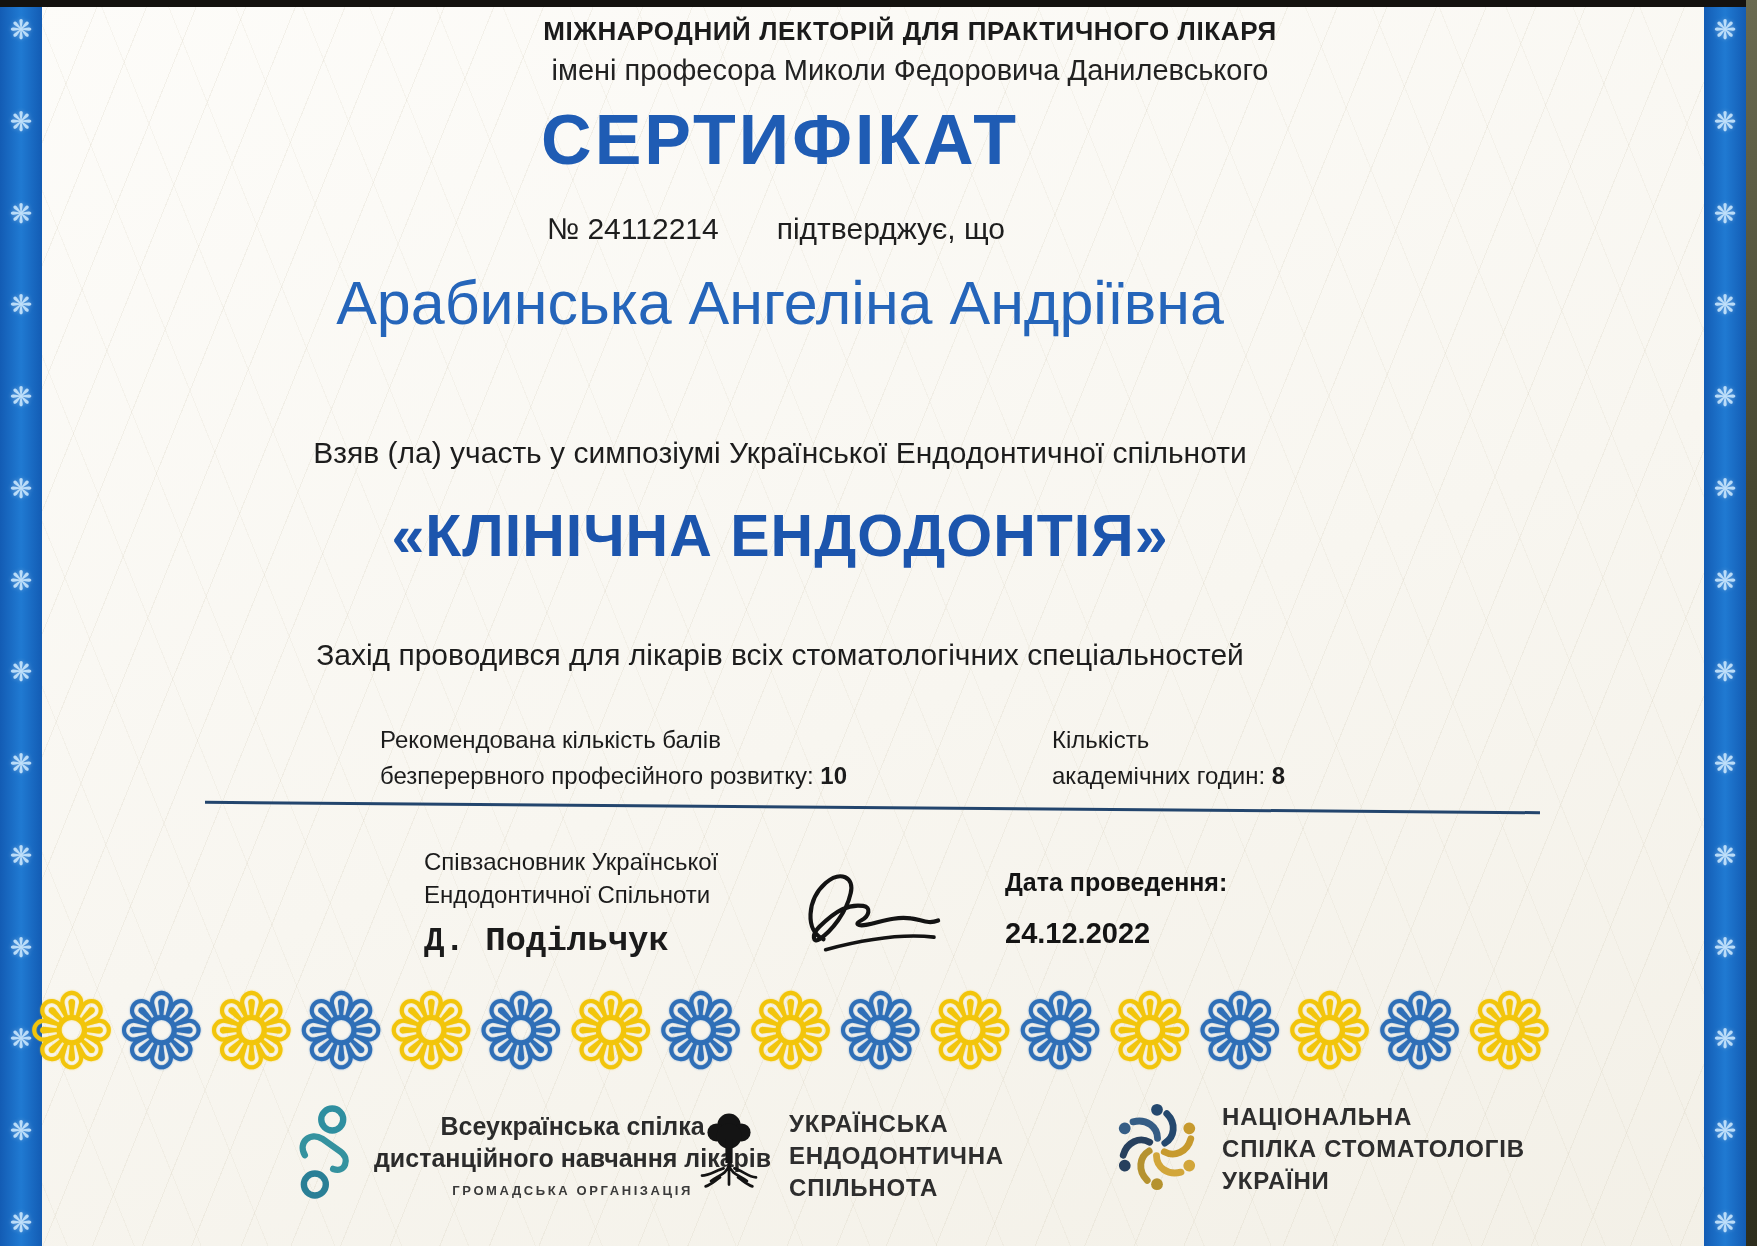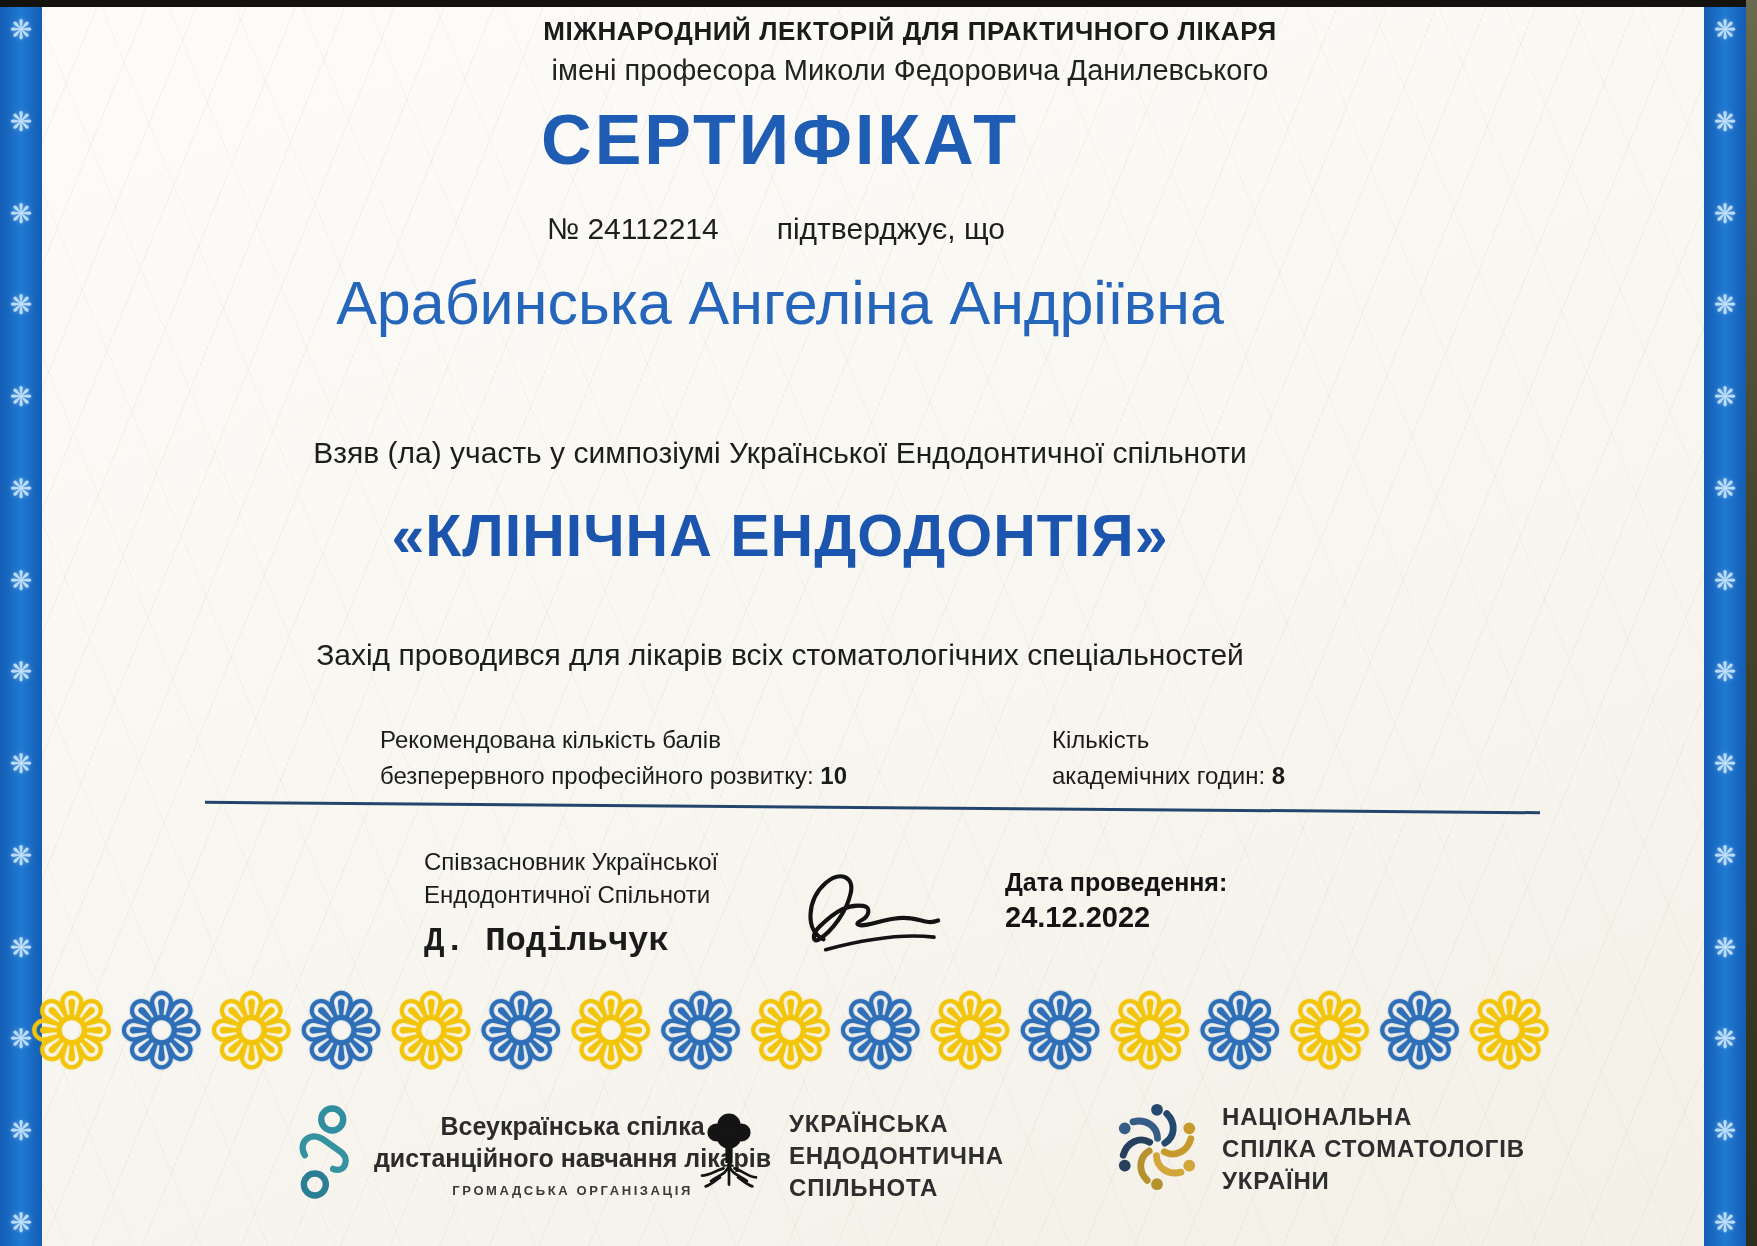--- a/index.html
+++ b/index.html
@@ -39,21 +39,21 @@
   .hours{left:1052px;top:722px;width:340px;font-size:24px;color:#1c1c1c;line-height:1.5;}
   .points b,.hours b{font-weight:700;}
 
   .rule{left:205px;top:806px;width:1335px;height:3px;background:#23456d;transform:rotate(0.45deg);}
 
   .signatory{left:380px;top:845px;width:420px;font-size:24px;color:#1b1b1b;line-height:1.38;margin-left:44px;}
   .signatory .sig-name{font-size:34px;font-weight:700;margin-top:7px;font-family:Liberation Mono, monospace;}
   .signature{left:785px;top:858px;}
   .dateblock{left:1005px;top:868px;font-size:25px;color:#141414;}
   .dateblock .date-label{font-weight:700;}
-  .dateblock .date-value{font-weight:800;font-size:29px;margin-top:4px;}
+  .dateblock .date-value{font-weight:800;font-size:29px;margin-top:20px;}
 
   .flowers{left:28px;top:972px;width:1525px;height:120px;display:flex;
         justify-content:space-between;align-items:center;}
   .flower{font-family:"DejaVu Sans",sans-serif;font-size:104px;line-height:1;}
   .flower.f-yellow{color:#f2c50b;text-shadow:0 0 2px rgba(242,197,11,0.6);}
   .flower.f-blue{color:#2f6fb7;text-shadow:0 0 2px rgba(47,111,183,0.6);}
 
   .logo{display:flex;align-items:center;gap:18px;}
   .logo1{left:292px;top:1102px;text-align:center;}
   .logo2{left:693px;top:1108px;gap:24px;}

